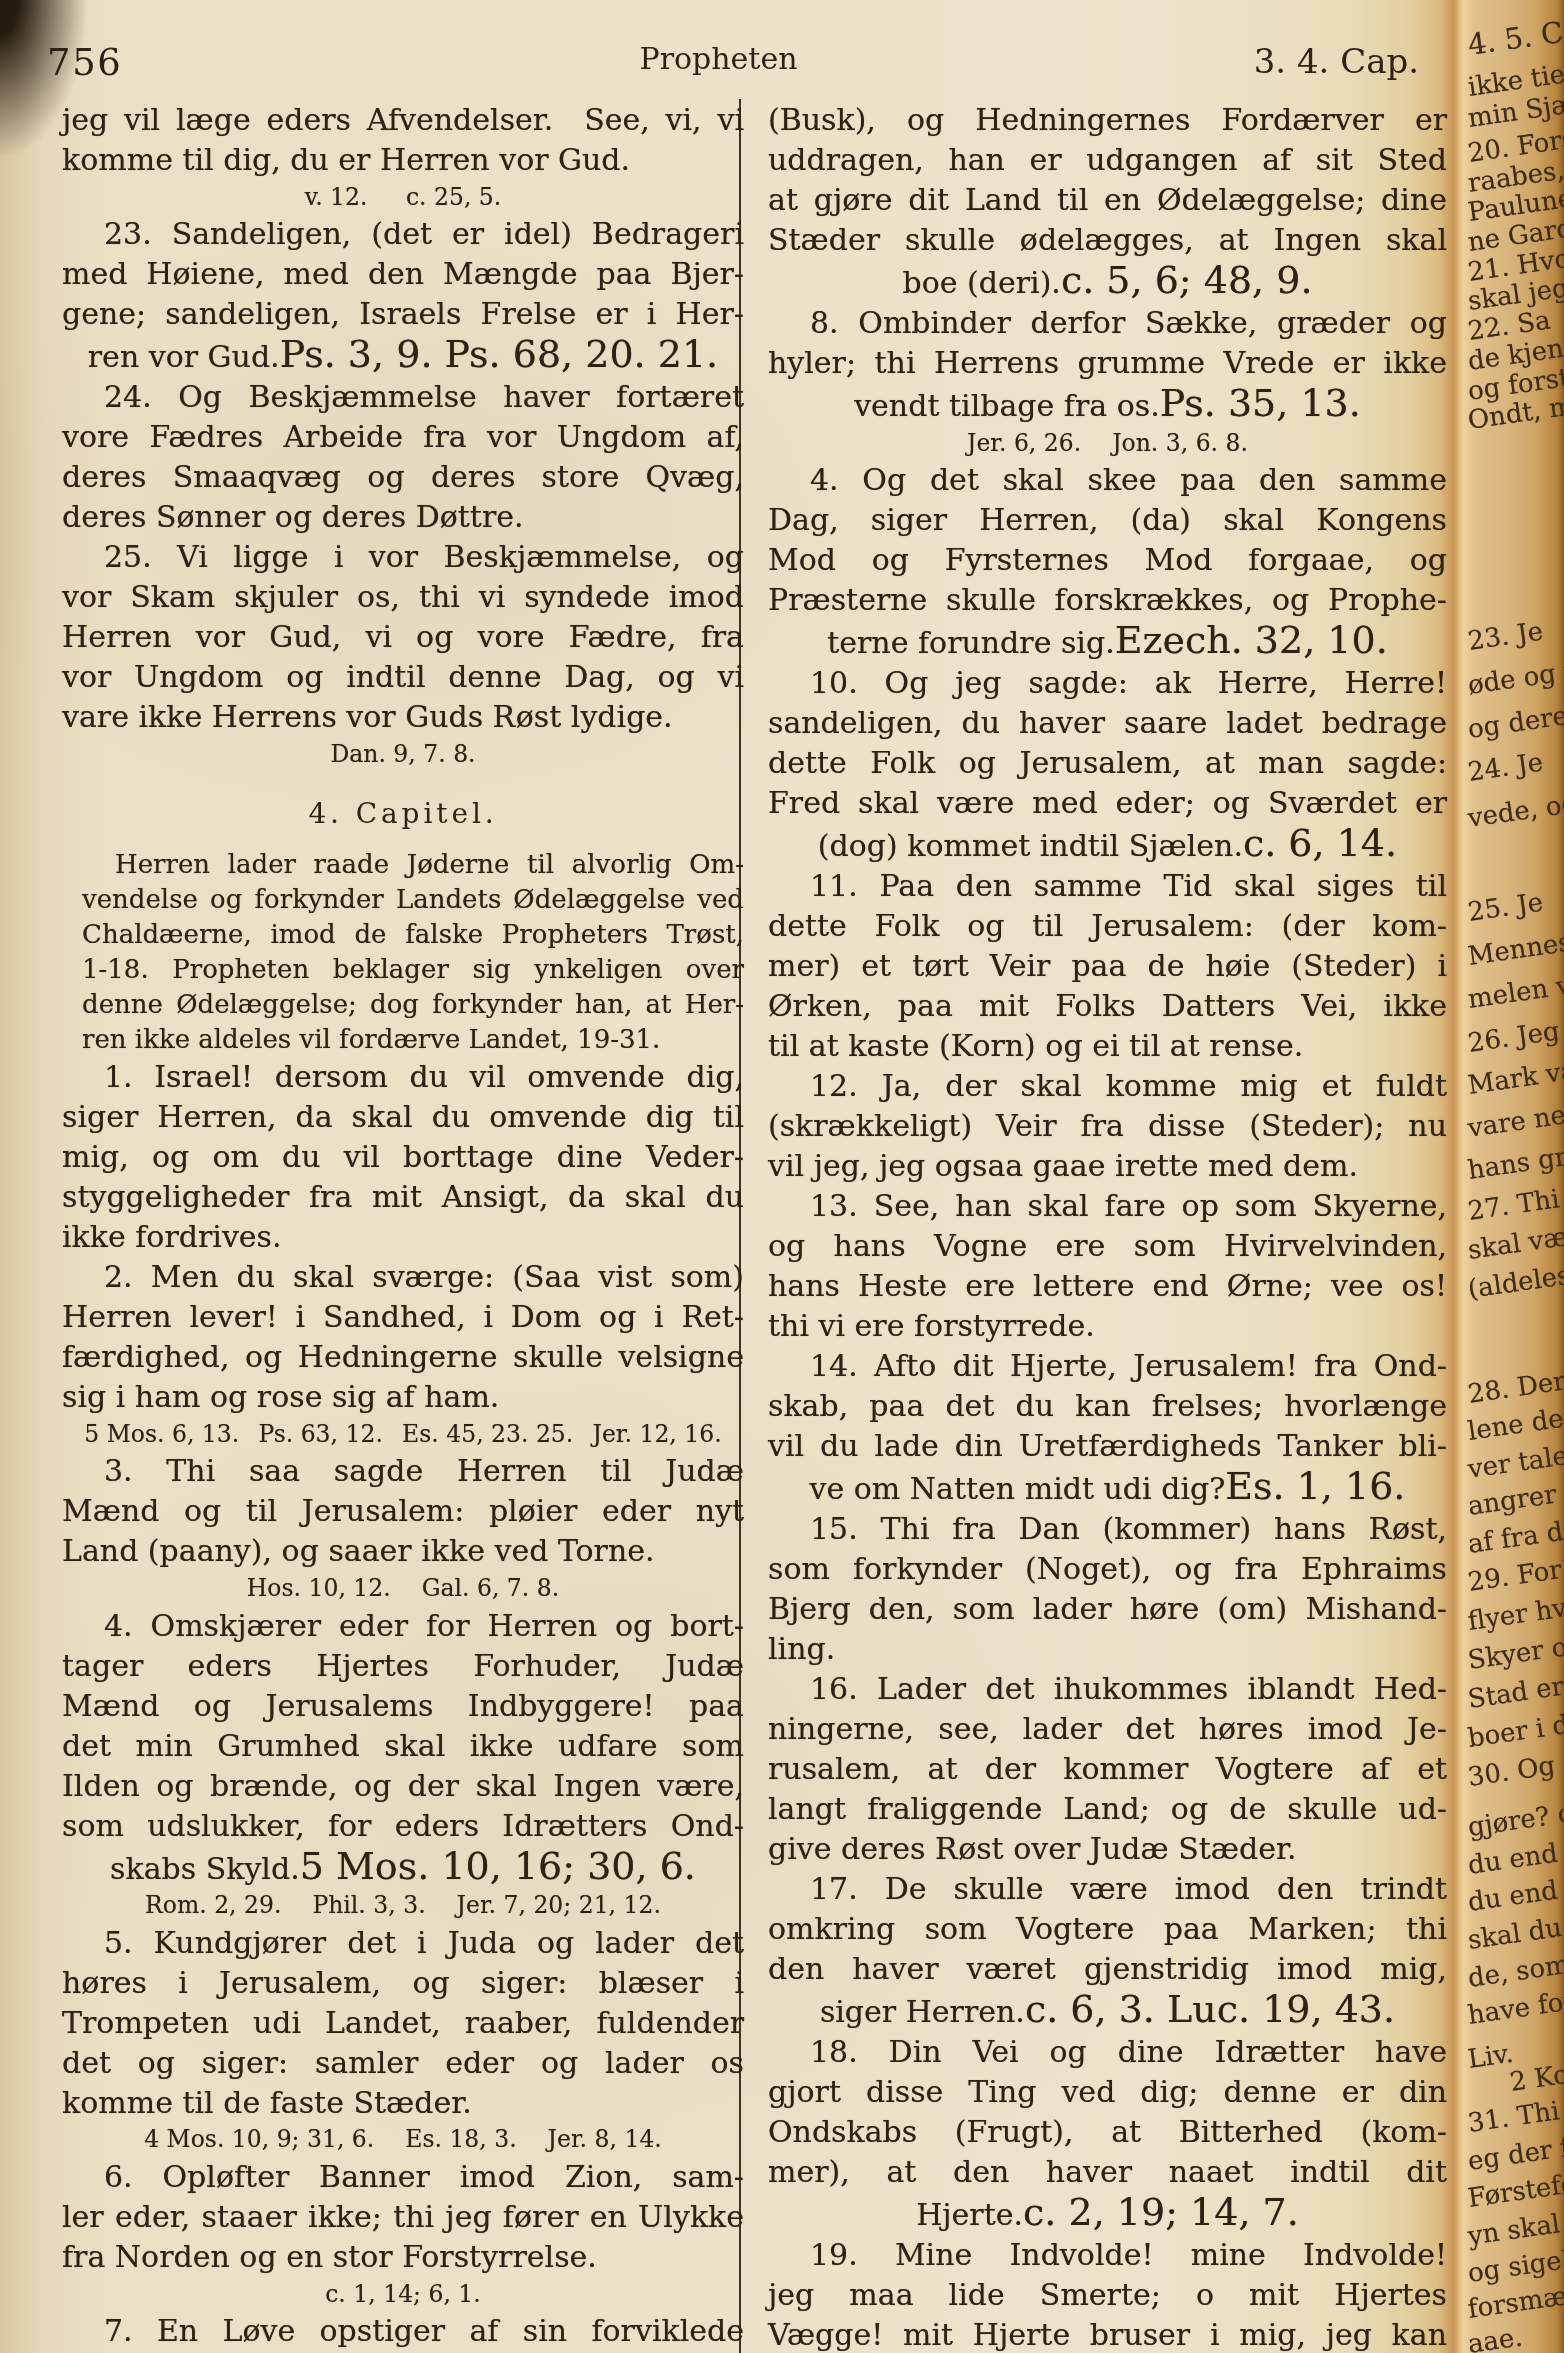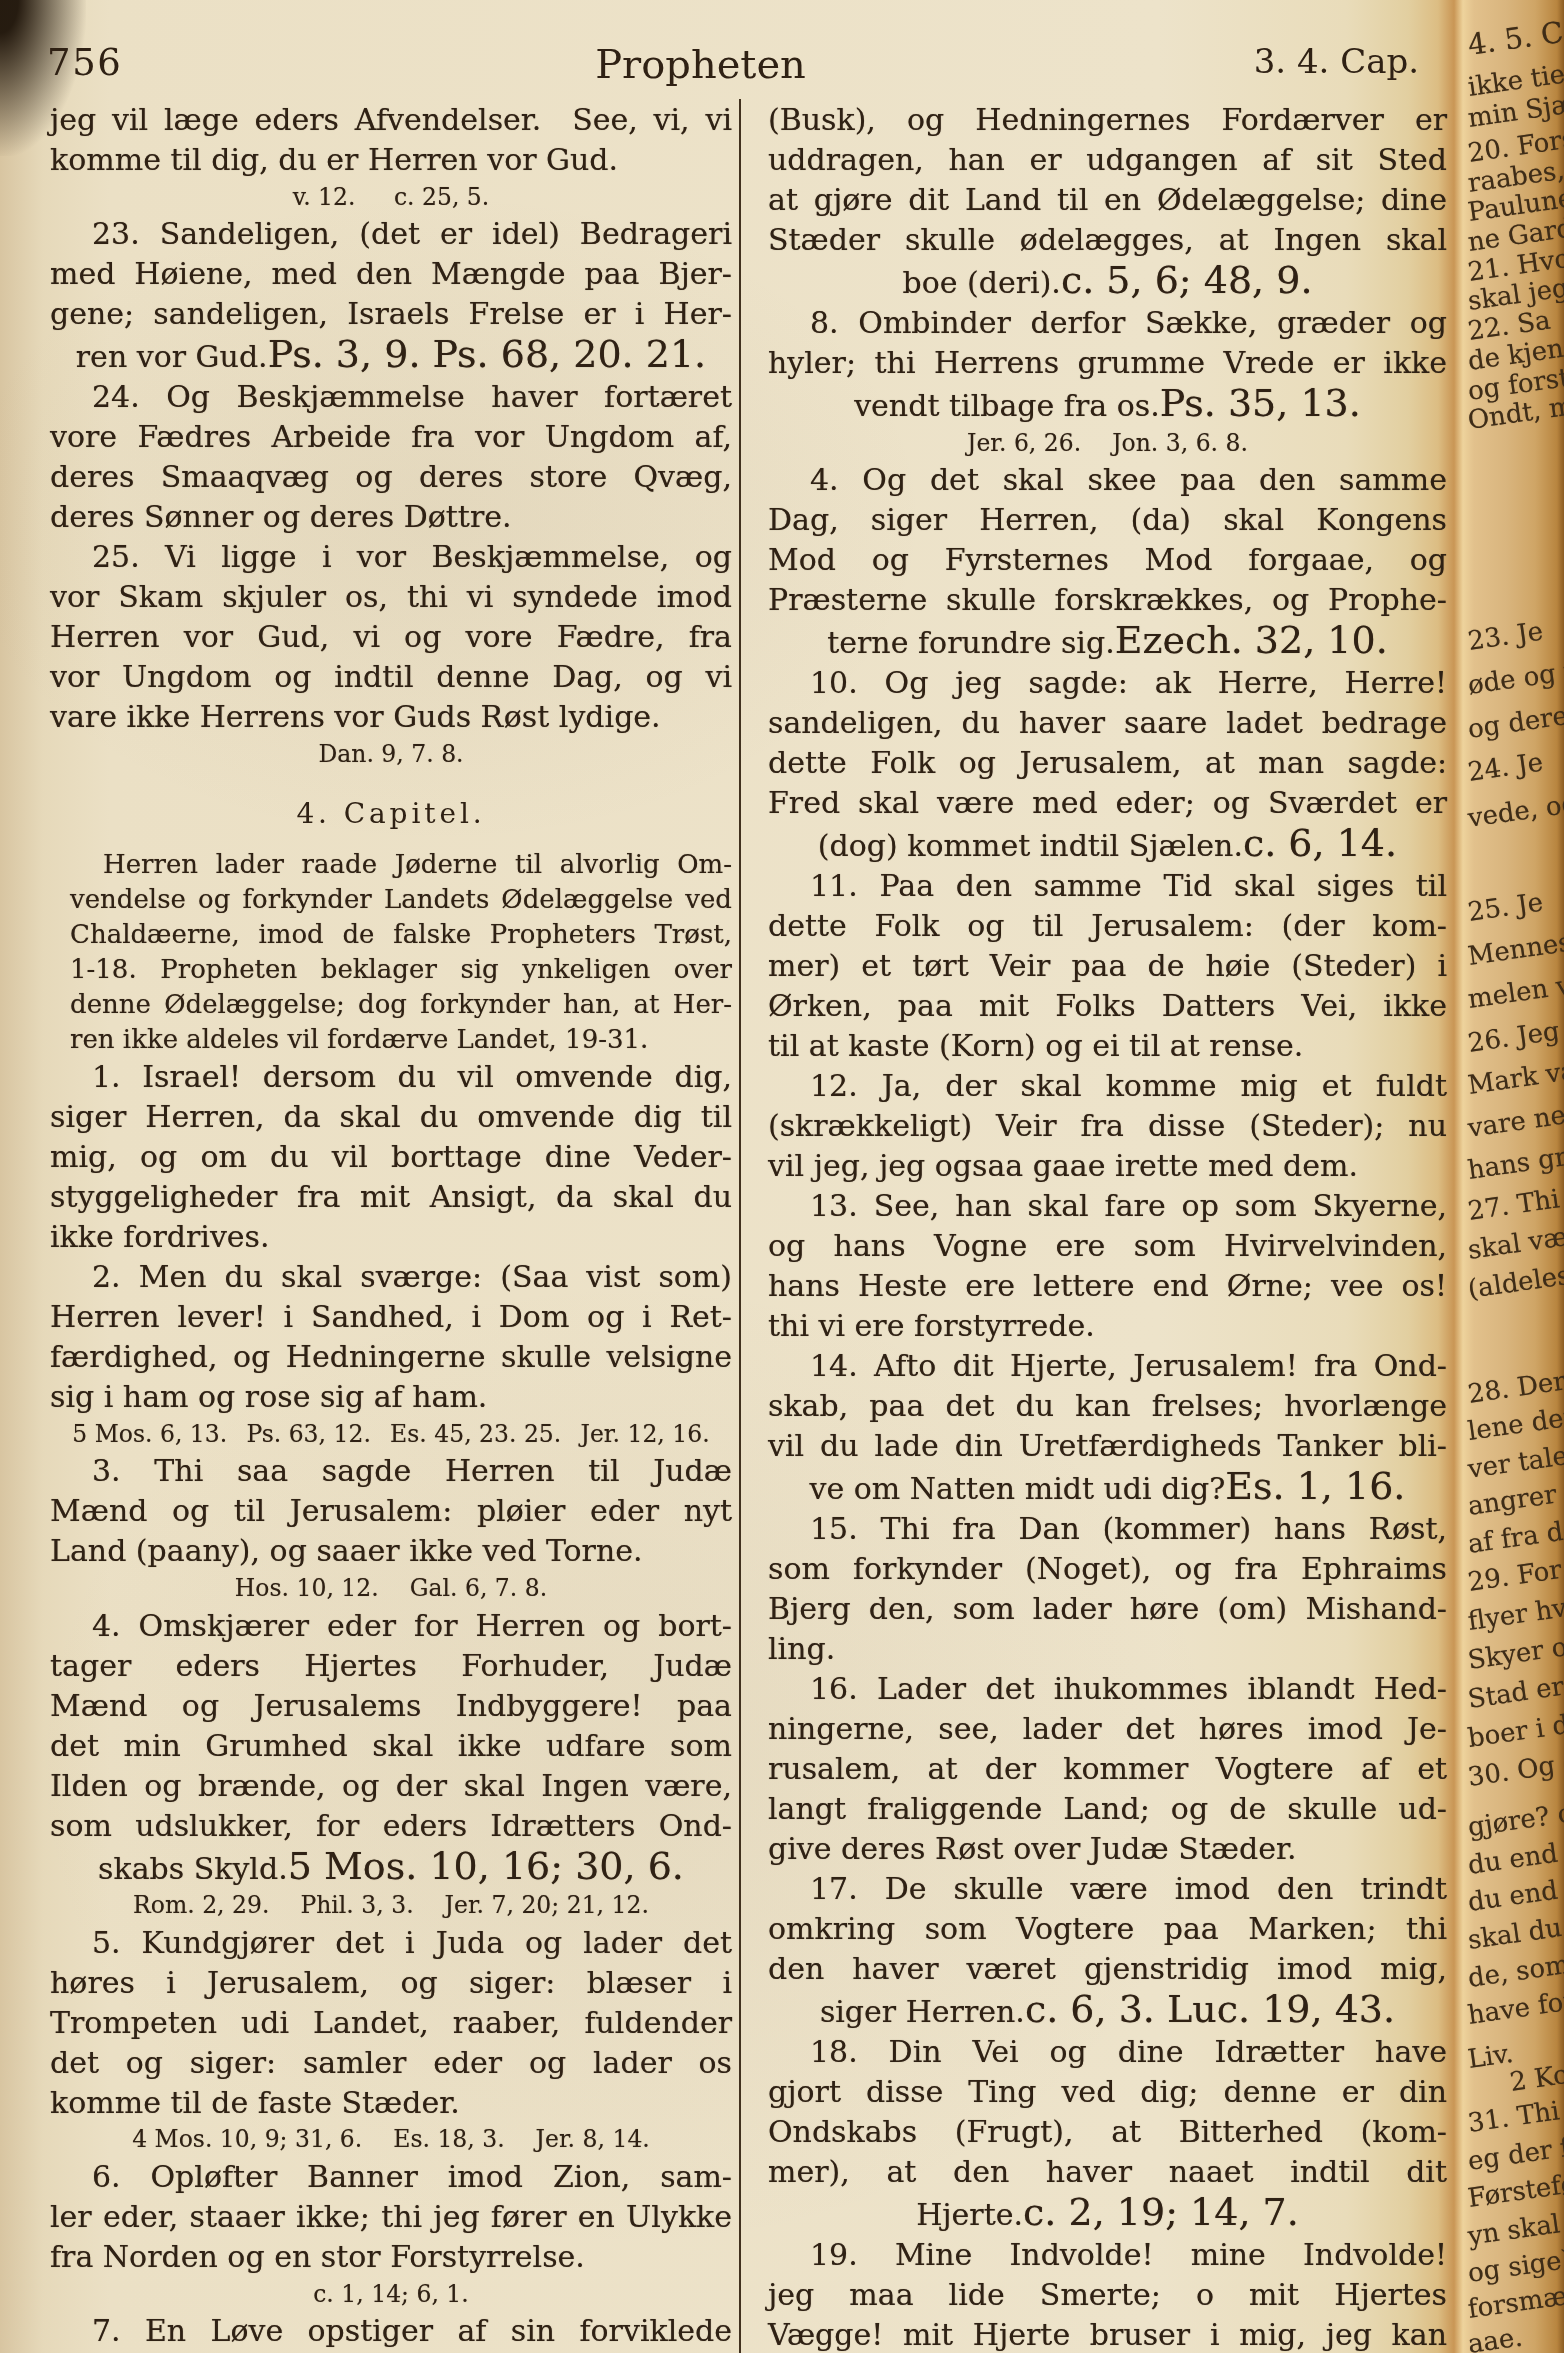--- a/index.html
+++ b/index.html
@@ -17,25 +17,25 @@
         #eed39c 1463px, #e2c18c 1474px,
         #d9b57e 1506px, #cfa566 1535px,
         #b8853f 1557px, #85561f 1565px);
   }
   .corner-shadow{
     position:absolute;left:0;top:0;width:86px;height:156px;
     background:radial-gradient(ellipse at 0% 0%, rgba(28,18,8,.95) 15%, rgba(28,18,8,0) 72%);
   }
   .hdr{position:absolute;top:41px;white-space:nowrap;}
   #pageno{left:47px;font-size:37px;letter-spacing:1.6px;}
-  #runtitle{left:0;width:1401px;text-align:center;font-size:40px;}
+  #runtitle{left:0;width:1401px;text-align:center;font-size:30px;padding-left:18px;}
   #caplabel{right:146px;font-size:34px;}
   .divider{position:absolute;left:739px;top:99px;width:2.3px;height:2255px;background:#41311f;}
   .col{position:absolute;top:100px;}
-  #leftcol{left:50px;width:682px;}
+  #leftcol{left:62px;width:682px;}
   #rightcol{left:768px;width:679px;}
   .block{margin:0;}
   .ln{font-size:30px;line-height:40px;text-shadow:0 0 0.8px rgba(47,33,20,.55);}
   .j{text-align:justify;text-align-last:justify;}
   .end{text-align:left;}
   .first{text-indent:42px;}
   .lr{display:flex;justify-content:center;align-items:baseline;}
   .lr .rp{font-size:38px;white-space:nowrap;}
   .ref{text-align:center;font-size:23.5px;line-height:31px;margin:1.6px 0;text-shadow:0 0 0.8px rgba(47,33,20,.45);}
   .heading{text-align:center;font-size:28px;line-height:49px;margin:19px 0 9.4px;letter-spacing:3.9px;}

